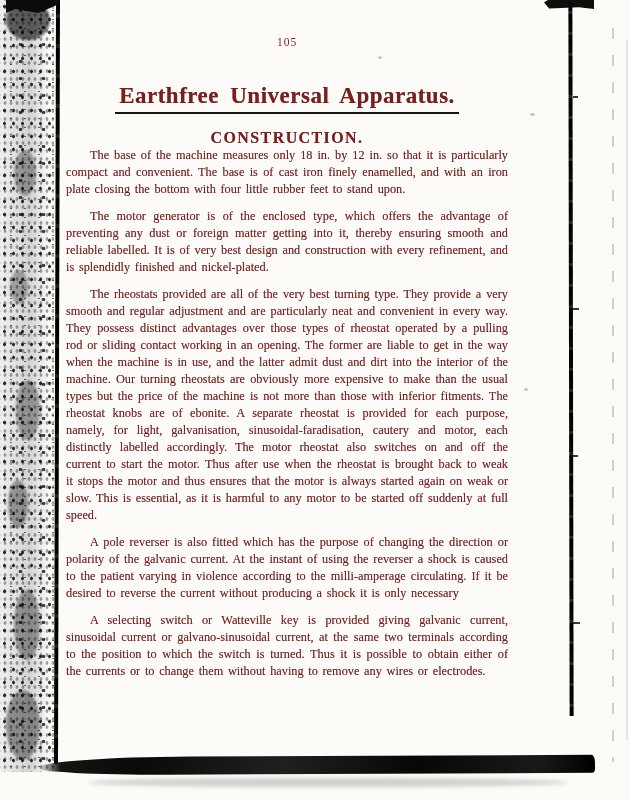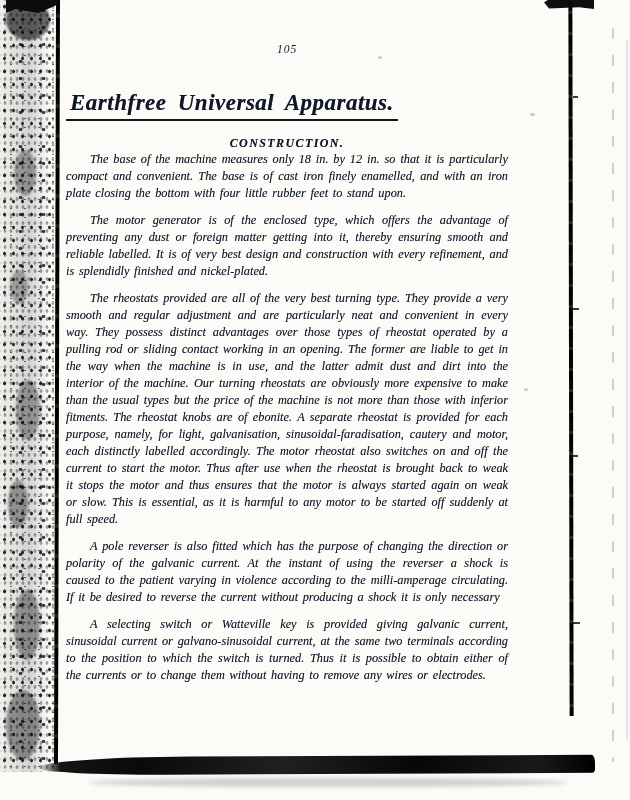--- a/index.html
+++ b/index.html
@@ -51,30 +51,30 @@
     position:absolute;left:38px;top:756px;width:557px;height:18px;
     background:linear-gradient(90deg,rgba(0,0,0,0) 0%,#141414 4%,#0a0a0a 18%,#202020 44%,#070707 68%,#191919 90%,#000 100%);
     border-radius:60% 8px 6px 50% / 130% 16px 10px 90%;
     transform:rotate(-0.25deg);
   }
   .bottom-smudge{
     position:absolute;left:88px;top:778px;width:480px;height:9px;
     background:rgba(95,95,95,0.28);filter:blur(2px);border-radius:50%;
   }
   
-  .column{position:absolute;left:66px;top:16px;width:442px;color:#0f172a;font-style:italic;}
+  .column{position:absolute;left:66px;top:9px;width:442px;color:#7f1d1d;}
   .pagenum{margin-top:27px;text-align:center;font-size:11.5px;letter-spacing:1px;}
-  .title-wrap{margin-top:35px;}
+  .title-wrap{text-align:center;margin-top:35px;}
   .doc-title{
     display:inline-block;font-size:23px;font-weight:bold;letter-spacing:0.5px;word-spacing:5px;
     border-bottom:2.5px solid #161616;padding:0 4px 3px 4px;
     text-shadow:0 0 0.5px rgba(0,0,0,0.55);
   }
   .section-heading{
-    text-align:center;margin-top:15px;font-size:12px;font-weight:bold;letter-spacing:1.4px;
+    text-align:center;margin-top:15px;font-size:16px;font-weight:bold;letter-spacing:1.4px;
     text-shadow:0 0 0.4px rgba(0,0,0,0.5);
   }
   .body-text{}
   .body-text p{
     margin:0 0 10px 0;font-size:12.3px;line-height:17px;text-align:justify;text-indent:24px;
     word-spacing:1.6px;text-shadow:0 0 0.45px rgba(20,20,20,0.42);
   }
   .speck{position:absolute;background:rgba(120,120,120,0.4);border-radius:50%;}
 </style>
 </head>

